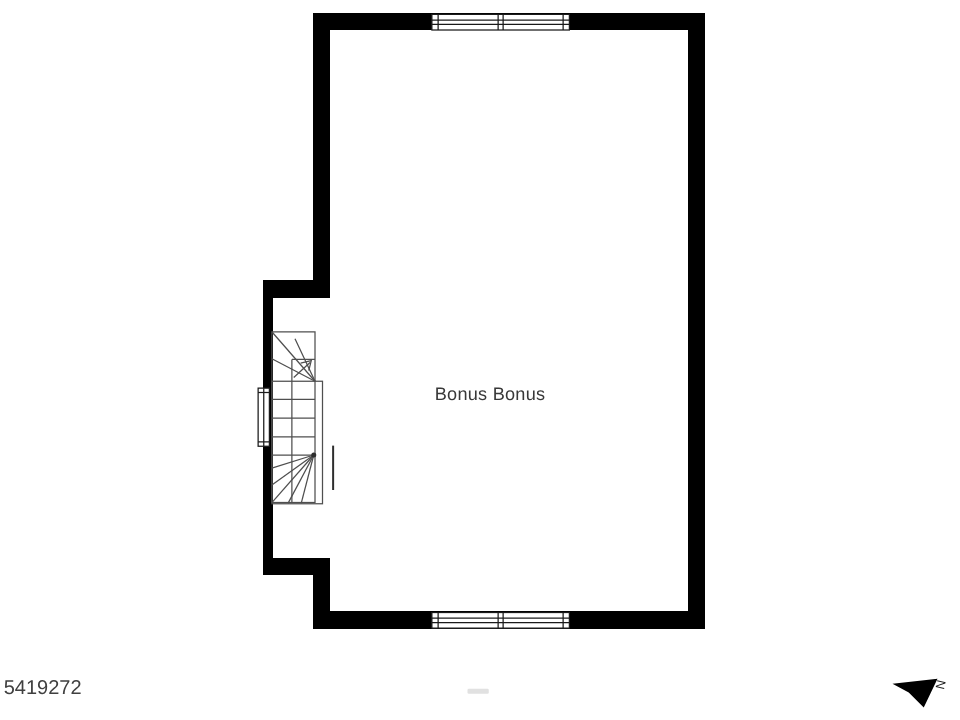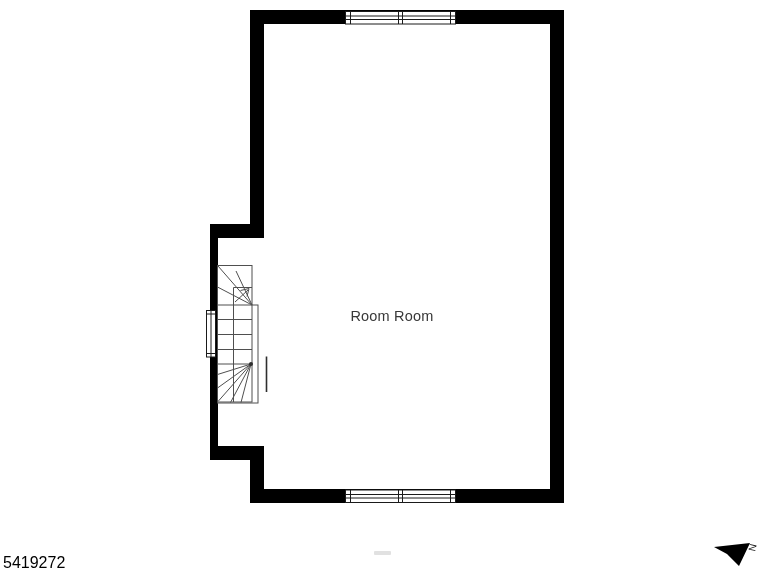--- a/index.html
+++ b/index.html
@@ -28,23 +28,23 @@
     top: 308px;
     transform: translateX(-50%);
     font-size: 14.5px;
     color: #383838;
     letter-spacing: 0.2px;
     white-space: nowrap;
   }
   .plan-id {
     position: absolute;
     left: 3px;
-    top: 554px;
+    top: 542px;
     font-size: 16px;
-    color: #000000;
+    color: #404040;
   }
   .watermark-mark {
     position: absolute;
     left: 374px;
     top: 551px;
     width: 17px;
     height: 4px;
     background: #c9c9c9;
     opacity: 0.55;
     border-radius: 1px;
@@ -126,19 +126,19 @@
 
       <line x1="266.5" y1="356.5" x2="266.5" y2="392" stroke="#2e2e2e" stroke-width="1.6"></line>
     </g>
 
     <g>
       <polygon points="714,547 750,543 739,566 727,554" fill="#000000"></polygon>
       <text x="753" y="547" font-size="10" fill="#1a1a1a" font-family="Liberation Sans, DejaVu Sans, sans-serif" transform="rotate(103 753 544)">N</text>
     </g>
   </svg>
 
-  <div class="room-label">Room Room</div>
+  <div class="room-label">Bonus Bonus</div>
 
   <div class="plan-id">5419272</div>
 
   <div class="watermark-mark"></div>
 
 </div>
 
 </body></html>

